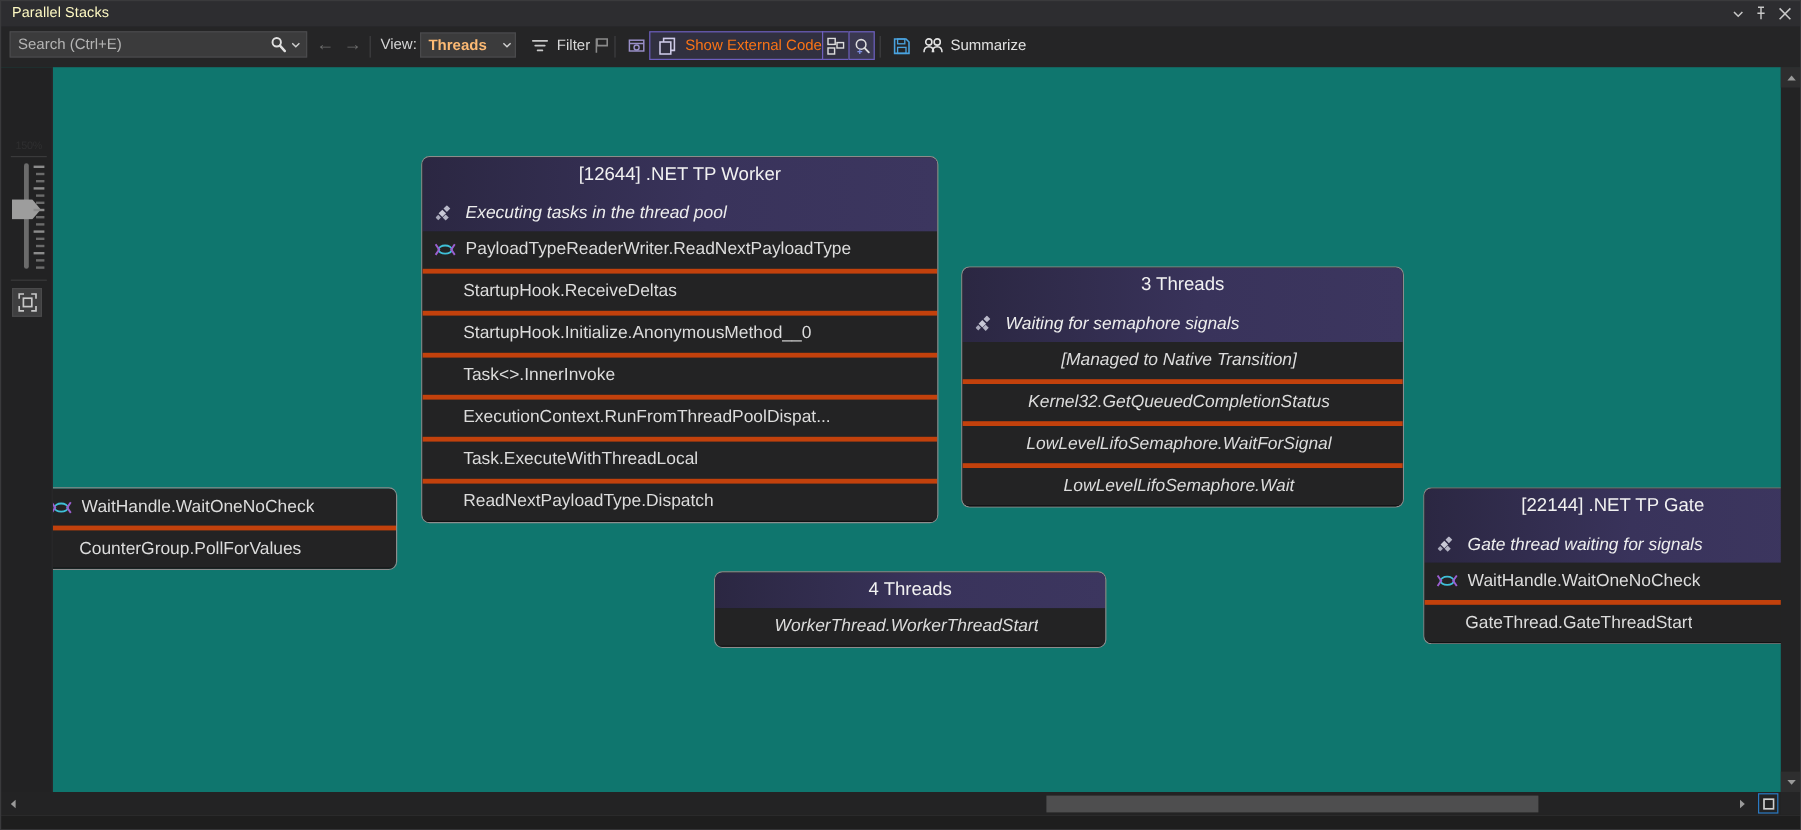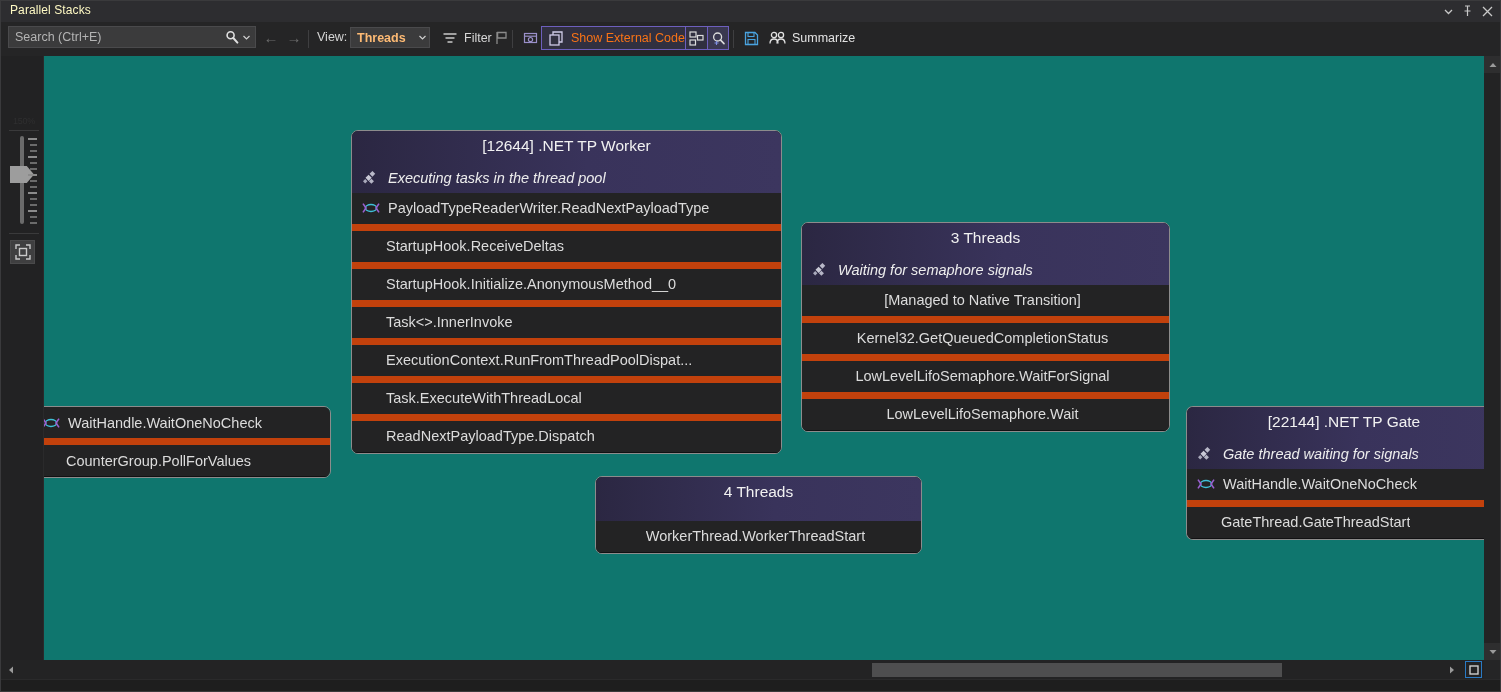--- a/index.html
+++ b/index.html
@@ -327,28 +327,28 @@
     white-space: nowrap;
     margin-top: 11px;
   }
   .sb-frames { background: #232324; }
   .frame {
     display: flex;
     align-items: center;
     gap: 8px;
     height: 31px;
     padding: 0 6px 0 10px;
-    border-bottom: 7px solid #c2410c;
+    border-bottom: 4px solid #c2410c;
     font-size: 14.5px;
     color: #dcdcdc;
     white-space: nowrap;
     overflow: hidden;
   }
   .frame:last-child { border-bottom: 1px solid #111113; }
-  .frame.centered { justify-content: center; padding-left: 0; }
+  .frame.centered { justify-content: center; padding-left: 0; font-style: italic; }
   .frame .ftext { overflow: hidden; text-overflow: clip; }
   .frame.indent .ftext { margin-left: 24px; }
 
   
   .ic { display: inline-flex; width: 18px; height: 16px; align-items: center; justify-content: center; flex: 0 0 18px; }
 
   
   #box-worker  { left: 351px; top: 74px;  width: 431px; }
   #box-3t      { left: 801px; top: 166px; width: 369px; }
   #box-poller  { left: 31px;  top: 350px; width: 300px; }
@@ -700,21 +700,21 @@
           <span class="ftext">WaitHandle.WaitOneNoCheck</span>
         </div>
         <div class="frame indent">
           <span class="ftext">GateThread.GateThreadStart</span>
         </div>
       </div>
     </div>
 
     <div id="box-4t" class="stackbox">
       <div class="sb-header">
-        <div class="sb-title" style="padding-bottom:20px">4 Threads</div>
+        <div class="sb-title" style="padding-bottom:6px">4 Threads</div>
       </div>
       <div class="sb-frames">
         <div class="frame centered">
           <span class="ftext">WorkerThread.WorkerThreadStart</span>
         </div>
       </div>
     </div>
 
   </div>
 

